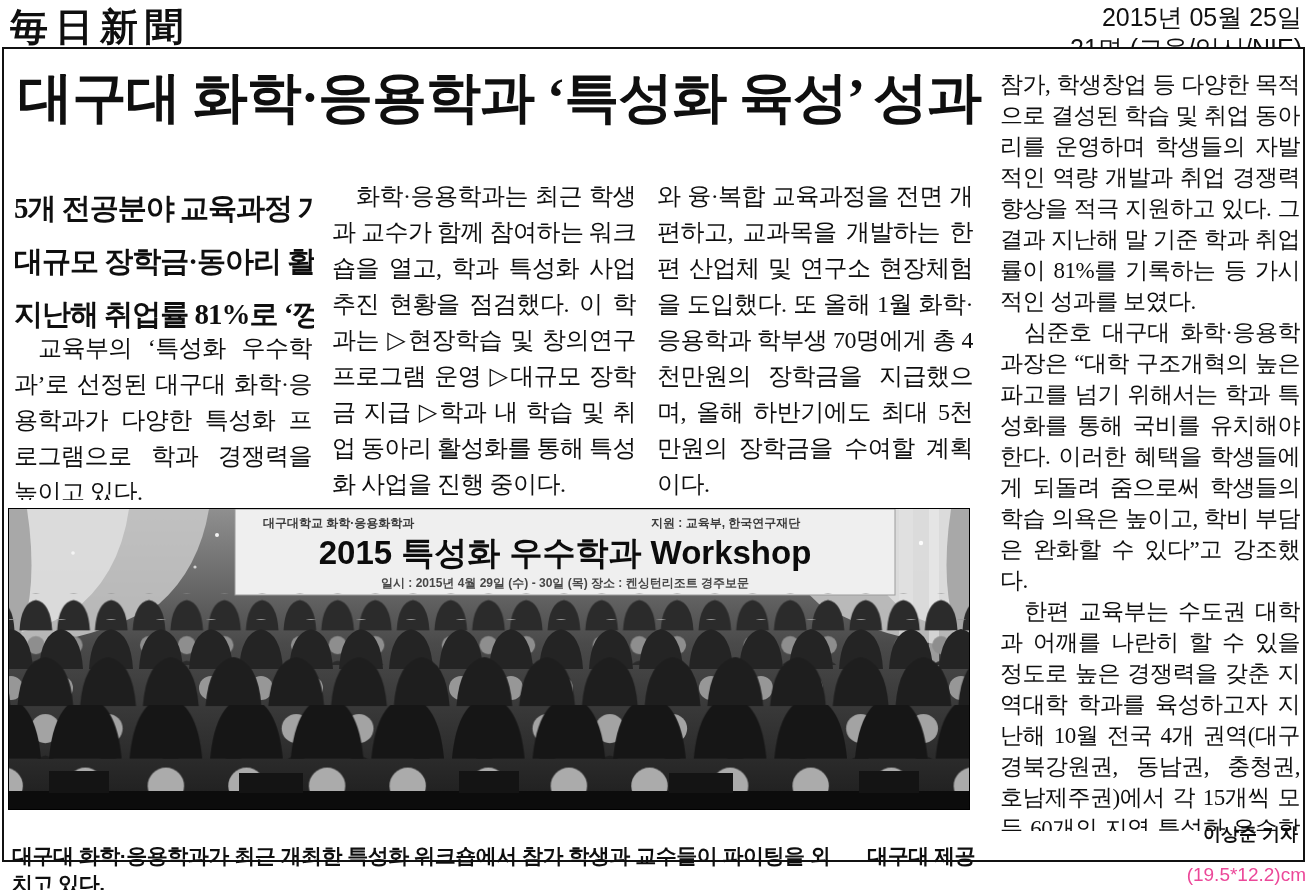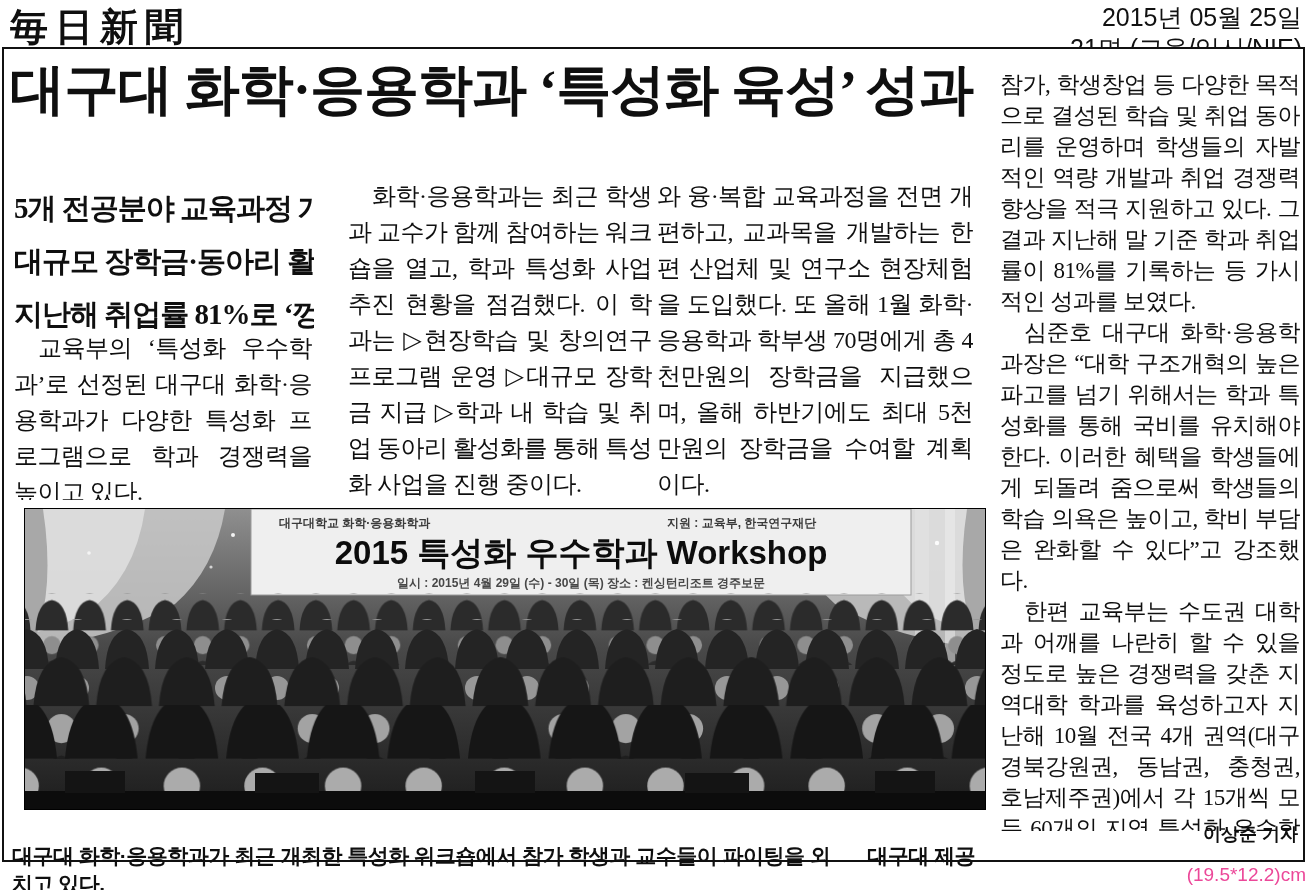--- a/index.html
+++ b/index.html
@@ -31,30 +31,30 @@
     font-size:29px;font-weight:600;line-height:53px;letter-spacing:-1px;
     white-space:nowrap;overflow:hidden;
   }
   .bodycol{
     position:absolute;font-size:24px;line-height:36px;text-align:justify;
     overflow:hidden;letter-spacing:-0.5px;
   }
   .bodycol p{margin:0;text-indent:24px;}
   .bodycol p.cont{text-indent:0;}
   .col-lead{left:14px;top:330px;width:298px;height:170px;}
-  .col-2{left:332px;top:178px;width:304px;height:326px;margin-left:16px;}
+  .col-2{left:332px;top:178px;width:304px;height:326px;}
   .col-3{left:657px;top:178px;width:316px;height:326px;}
   .col-right{left:1000px;top:69px;width:300px;height:762px;font-size:23px;line-height:31px;}
   .byline{
     position:absolute;left:1000px;top:822px;width:298px;text-align:right;
     font-family:"Liberation Sans","DejaVu Sans",sans-serif;
     font-size:18px;font-weight:700;
   }
   .photo-wrap{
-    position:absolute;left:24px;top:508px;width:960px;height:300px;
+    position:absolute;left:8px;top:508px;width:960px;height:300px;
     border:1px solid #000;background:#222;
   }
   .caption-row{
     position:absolute;left:12px;top:842px;width:963px;
     display:flex;justify-content:space-between;align-items:baseline;
     font-family:"Liberation Sans","DejaVu Sans",sans-serif;
     font-size:21px;font-weight:700;letter-spacing:-0.5px;
   }
   .caption-row .credit{flex:none;margin-left:20px;}
   .size-note{
@@ -71,21 +71,21 @@
 
   <div class="masthead">毎日新聞</div>
 
   <div class="dateline">
     <div>2015년 05월 25일</div>
     <div>21면 (교육/입시/NIE)</div>
   </div>
 
   <div class="article-box"></div>
 
-  <h1 class="headline" style="margin:0;">대구대 화학·응용학과 ‘특성화 육성’ 성과</h1>
+  <h1 class="headline" style="margin:8px;">대구대 화학·응용학과 ‘특성화 육성’ 성과</h1>
 
   <div class="subhead">
     <div>5개 전공분야 교육과정 개편</div>
     <div>대규모 장학금·동아리 활성화</div>
     <div>지난해 취업률 81%로 ‘껑충’</div>
   </div>
 
   <div class="bodycol col-lead">
     <p>교육부의 ‘특성화 우수학과’로 선정된 대구대 화학·응용학과가 다양한 특성화 프로그램으로 학과 경쟁력을 높이고 있다.</p>
   </div>

